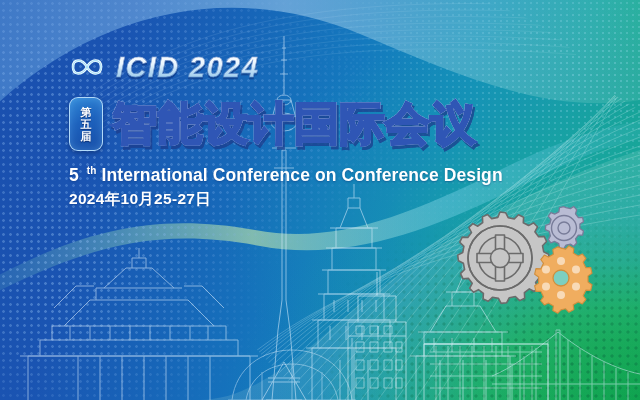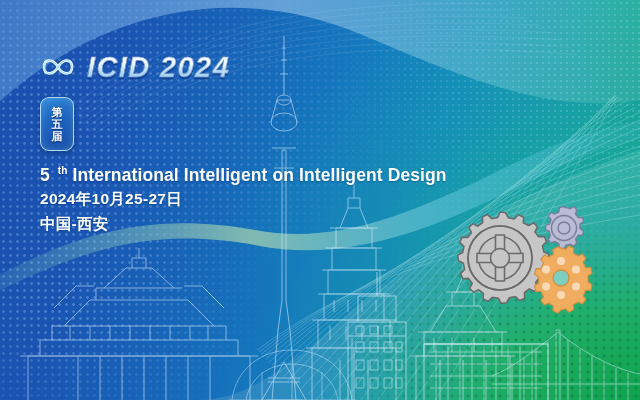--- a/index.html
+++ b/index.html
@@ -39,21 +39,21 @@
     background-image:radial-gradient(circle, rgba(170,225,245,0.30) 1px, rgba(0,0,0,0) 1.5px);
     background-size:6px 6px;
     -webkit-mask-image:radial-gradient(55% 60% at 92% 18%, #000 0%, rgba(0,0,0,0.5) 50%, rgba(0,0,0,0) 82%);
             mask-image:radial-gradient(55% 60% at 92% 18%, #000 0%, rgba(0,0,0,0.5) 50%, rgba(0,0,0,0) 82%);
   }
 
   .layer{ position:absolute; inset:0; pointer-events:none; }
   svg{ display:block; }
 
   
-  .content{ position:absolute; left:40px; top:48px; width:470px; }
+  .content{ position:absolute; left:69px; top:48px; width:470px; }
 
   .logo-row{ display:flex; align-items:center; gap:11px; height:38px; }
   .logo-mark{ width:36px; height:30px; flex:none; }
   .icid{
     font-size:29px; font-weight:700; letter-spacing:1.4px; line-height:1;
     font-style:italic;
     background:linear-gradient(180deg,#ffffff 0%,#eaf6ff 38%,#bcdcf4 62%,#8fc4ea 100%);
     -webkit-background-clip:text; background-clip:text; color:transparent;
     -webkit-text-stroke:0.6px rgba(20,70,160,0.55);
     filter:drop-shadow(0 2px 0 rgba(10,45,120,0.55));
@@ -405,23 +405,23 @@
       </span>
       <span class="icid">ICID 2024</span>
     </div>
 
     <div class="title-row">
       <span class="badge">
         <span>第</span>
         <span>五</span>
         <span>届</span>
       </span>
+      <span class="cn-title">智能设计国际会议</span>
     </div>
 
-    <div class="en-title"><span>5</span><sup>th</sup><span> International Intelligent on Intelligent Design</span></div>
+    <div class="en-title"><span>5</span><sup>th</sup><span> International Conference on Conference Design</span></div>
 
     <div class="meta">
       <div>2024年10月25-27日</div>
-      <div>中国-西安</div>
     </div>
 
   </div>
 </div>
 
 </body></html>

